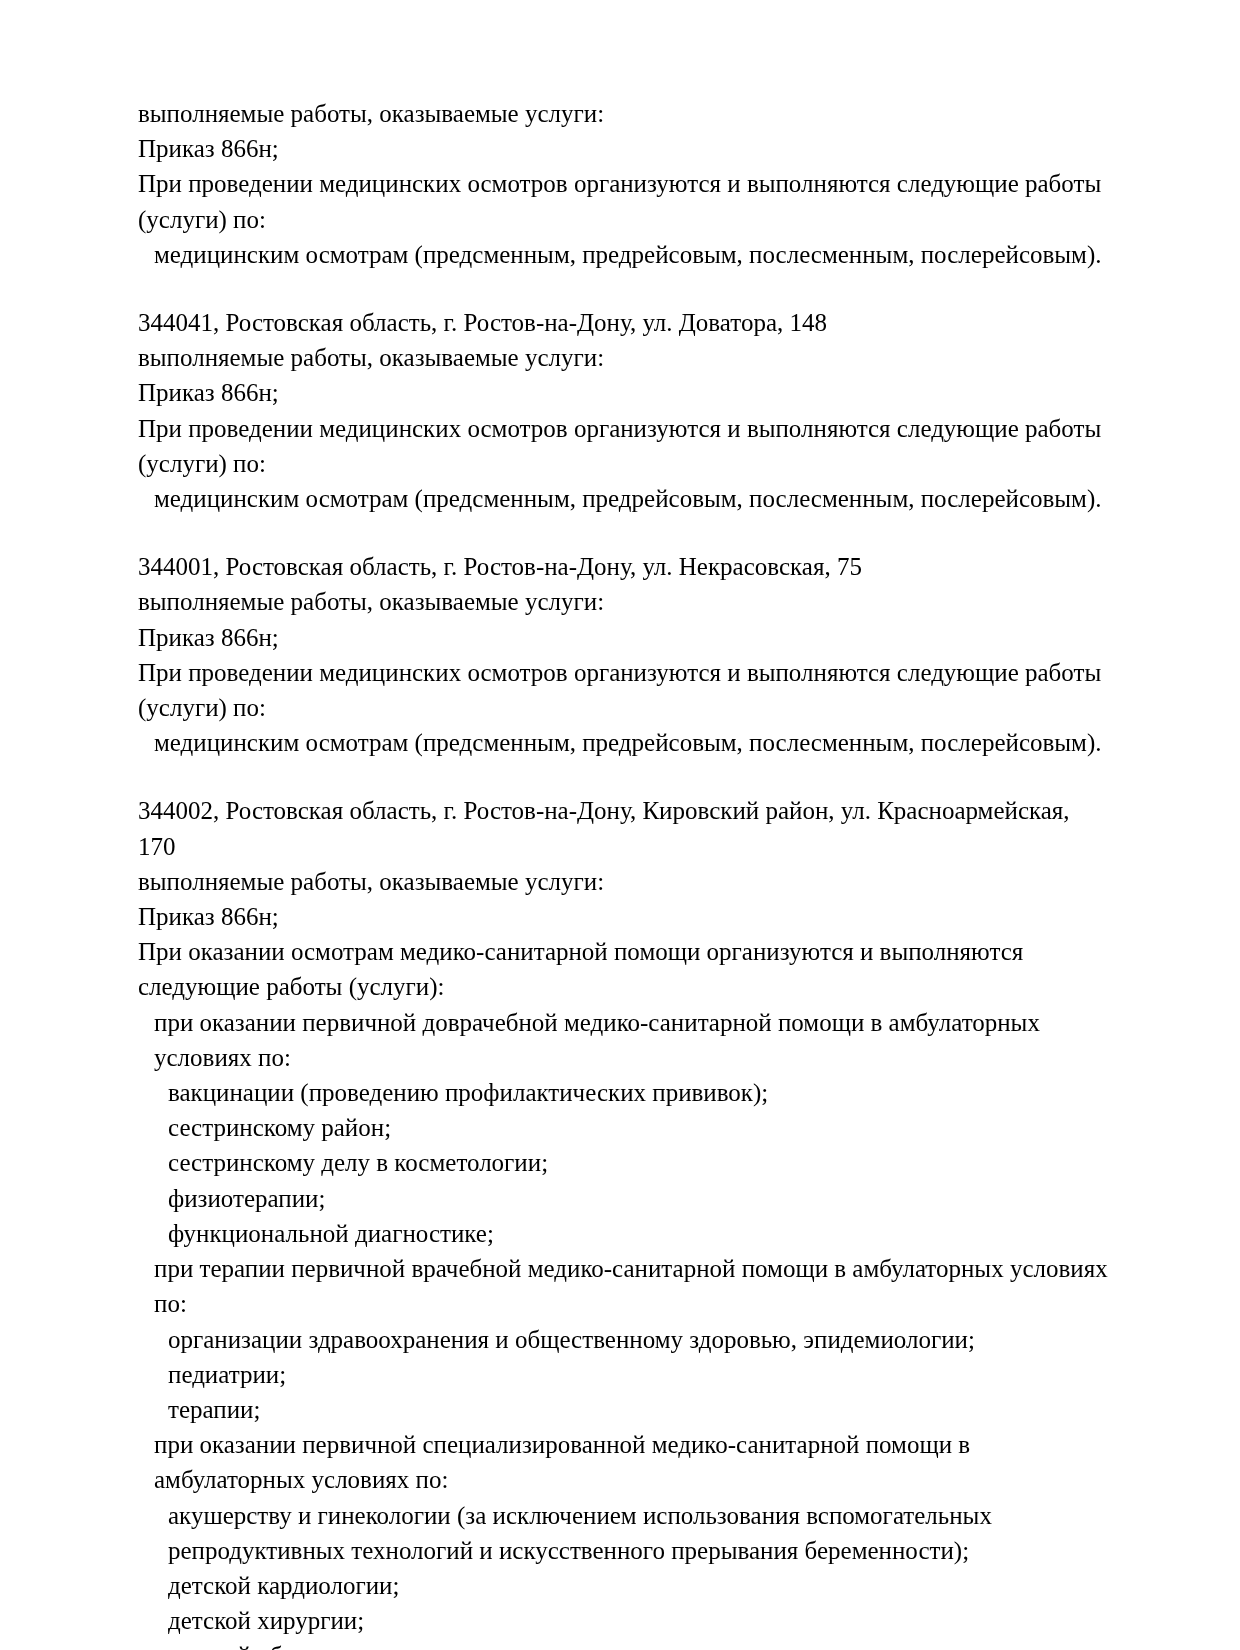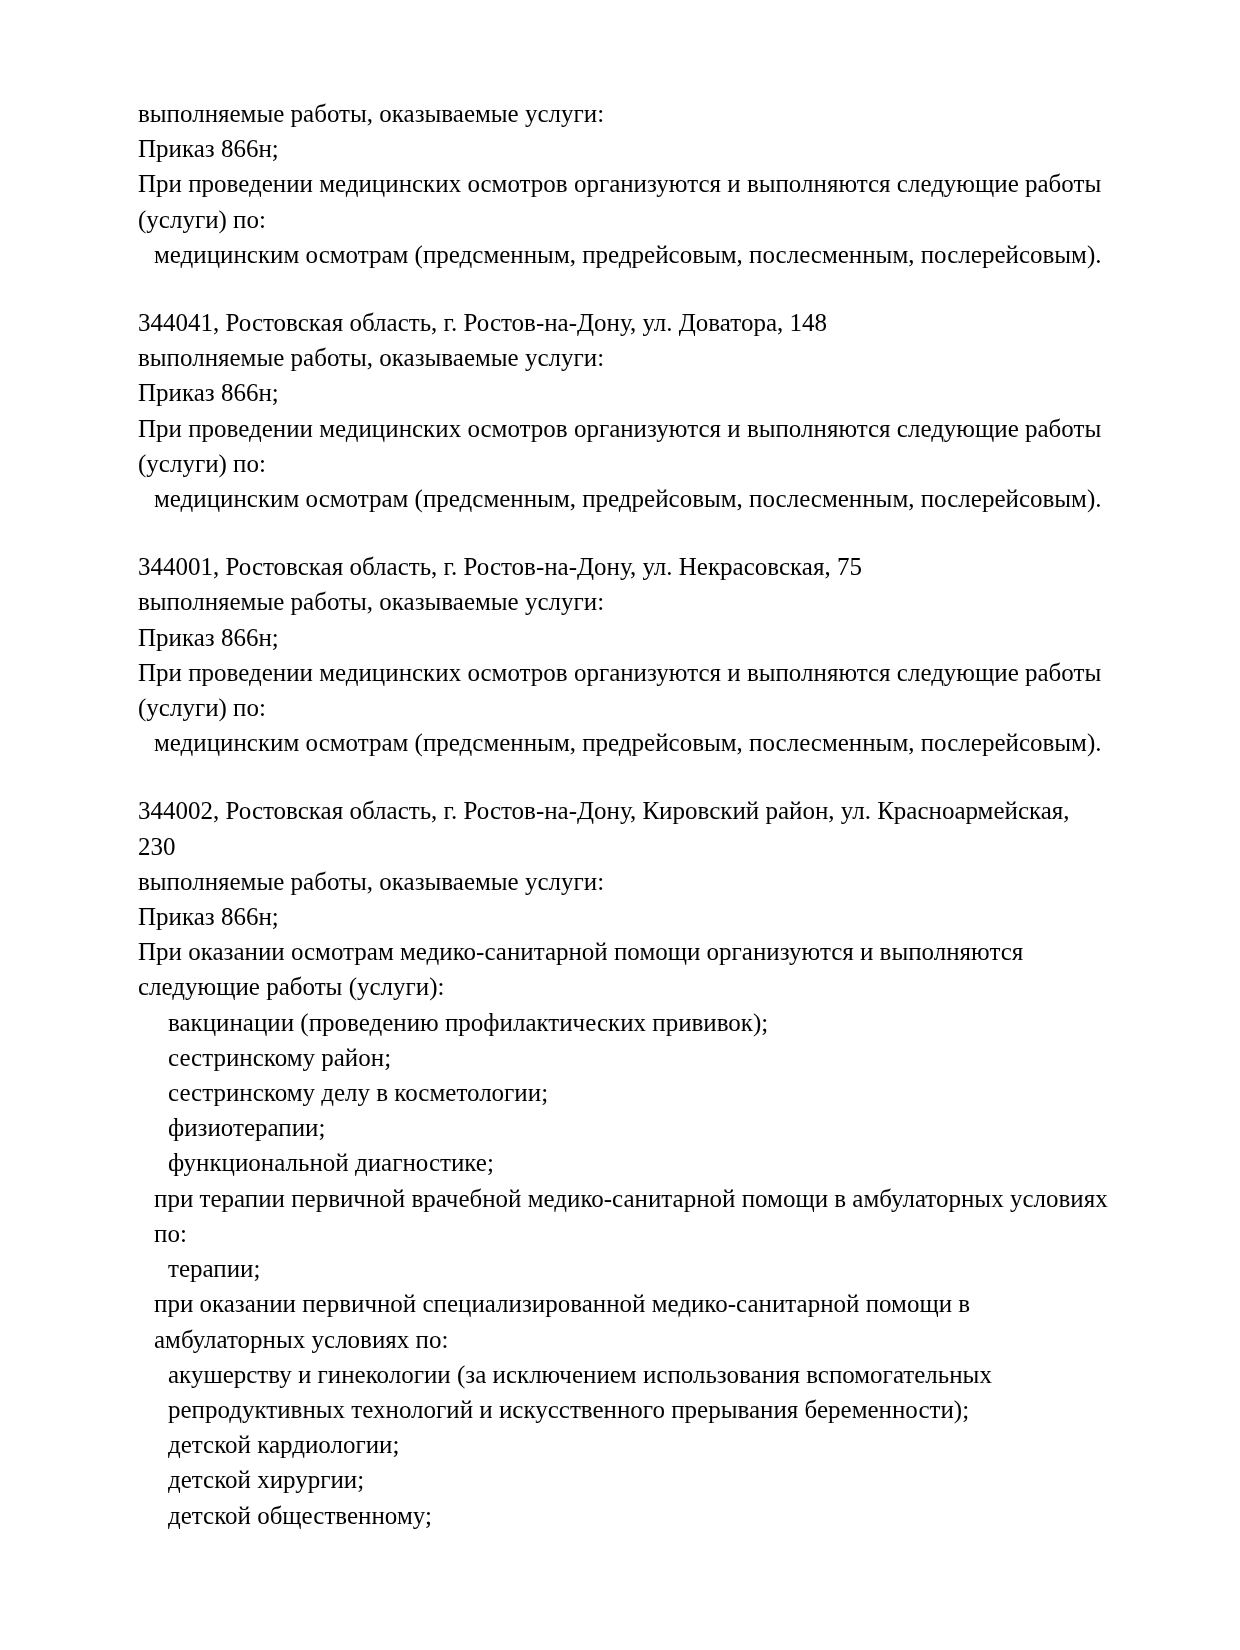--- a/index.html
+++ b/index.html
@@ -63,30 +63,33 @@
         <p class="line indent-1">медицинским осмотрам (предсменным, предрейсовым, послесменным, послерейсовым).</p>
       </div>
       <div class="block">
         <p class="line">344001, Ростовская область, г. Ростов-на-Дону, ул. Некрасовская, 75</p>
         <p class="line">выполняемые работы, оказываемые услуги:</p>
         <p class="line">Приказ 866н;</p>
         <p class="line">При проведении медицинских осмотров организуются и выполняются следующие работы (услуги) по:</p>
         <p class="line indent-1">медицинским осмотрам (предсменным, предрейсовым, послесменным, послерейсовым).</p>
       </div>
       <div class="block">
-        <p class="line">344002, Ростовская область, г. Ростов-на-Дону, Кировский район, ул. Красноармейская, 230</p>
+        <p class="line">344002, Ростовская область, г. Ростов-на-Дону, Кировский район, ул. Красноармейская, 170</p>
         <p class="line">выполняемые работы, оказываемые услуги:</p>
         <p class="line">Приказ 866н;</p>
         <p class="line">При оказании осмотрам медико-санитарной помощи организуются и выполняются следующие работы (услуги):</p>
+        <p class="line indent-1">при оказании первичной доврачебной медико-санитарной помощи в амбулаторных условиях по:</p>
         <p class="line indent-2">вакцинации (проведению профилактических прививок);</p>
         <p class="line indent-2">сестринскому район;</p>
         <p class="line indent-2">сестринскому делу в косметологии;</p>
         <p class="line indent-2">физиотерапии;</p>
         <p class="line indent-2">функциональной диагностике;</p>
         <p class="line indent-1">при терапии первичной врачебной медико-санитарной помощи в амбулаторных условиях по:</p>
+        <p class="line indent-2">организации здравоохранения и общественному здоровью, эпидемиологии;</p>
+        <p class="line indent-2">педиатрии;</p>
         <p class="line indent-2">терапии;</p>
         <p class="line indent-1">при оказании первичной специализированной медико-санитарной помощи в амбулаторных условиях по:</p>
         <p class="line indent-2">акушерству и гинекологии (за исключением использования вспомогательных репродуктивных технологий и искусственного прерывания беременности);</p>
         <p class="line indent-2">детской кардиологии;</p>
         <p class="line indent-2">детской хирургии;</p>
         <p class="line indent-2">детской общественному;</p>
       </div>
     </div>
 </div>
 

